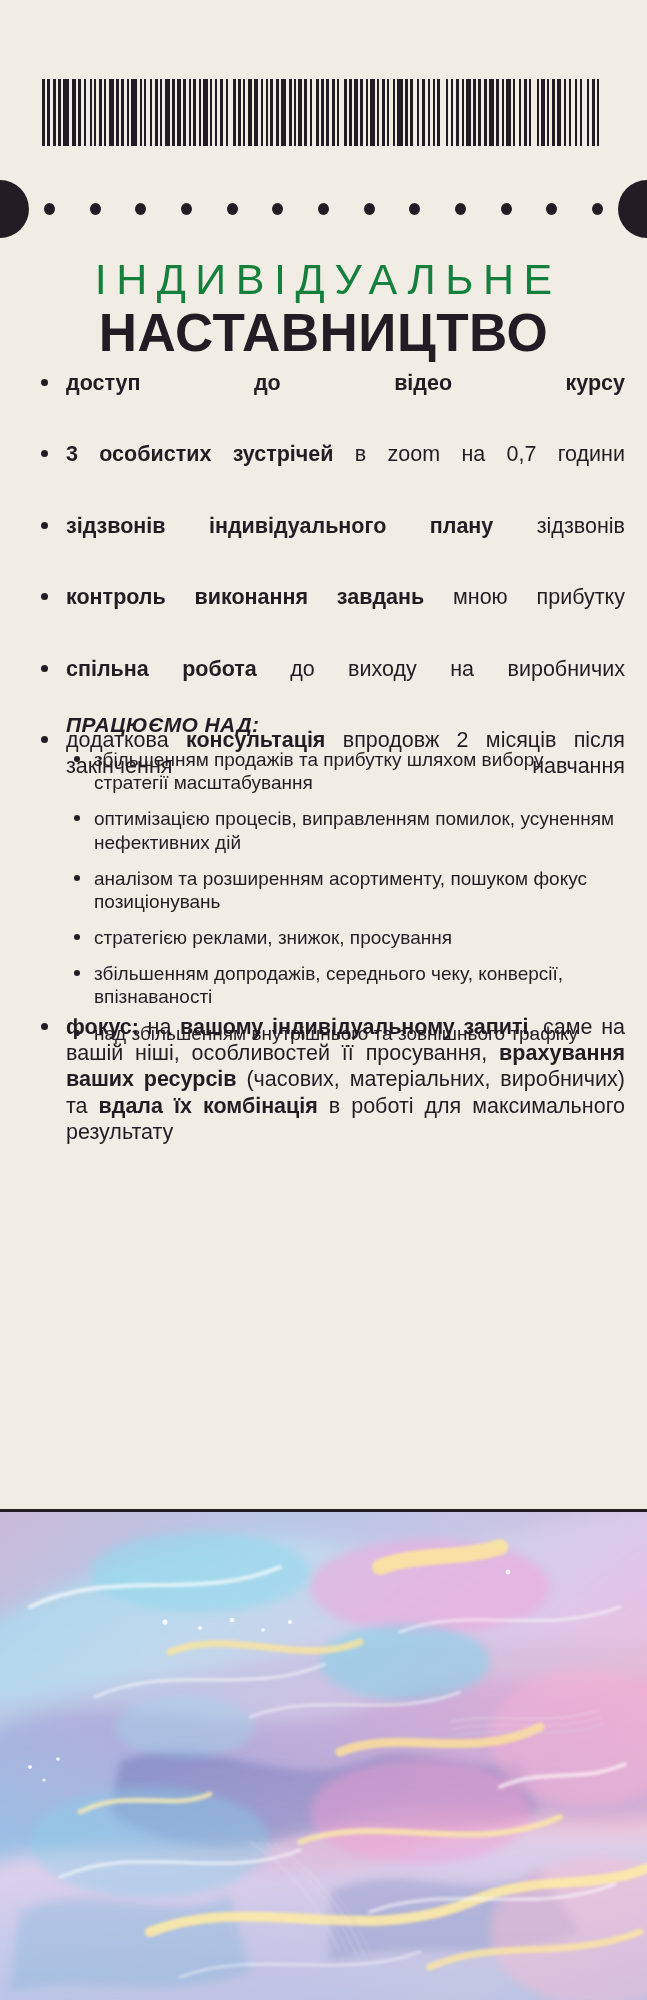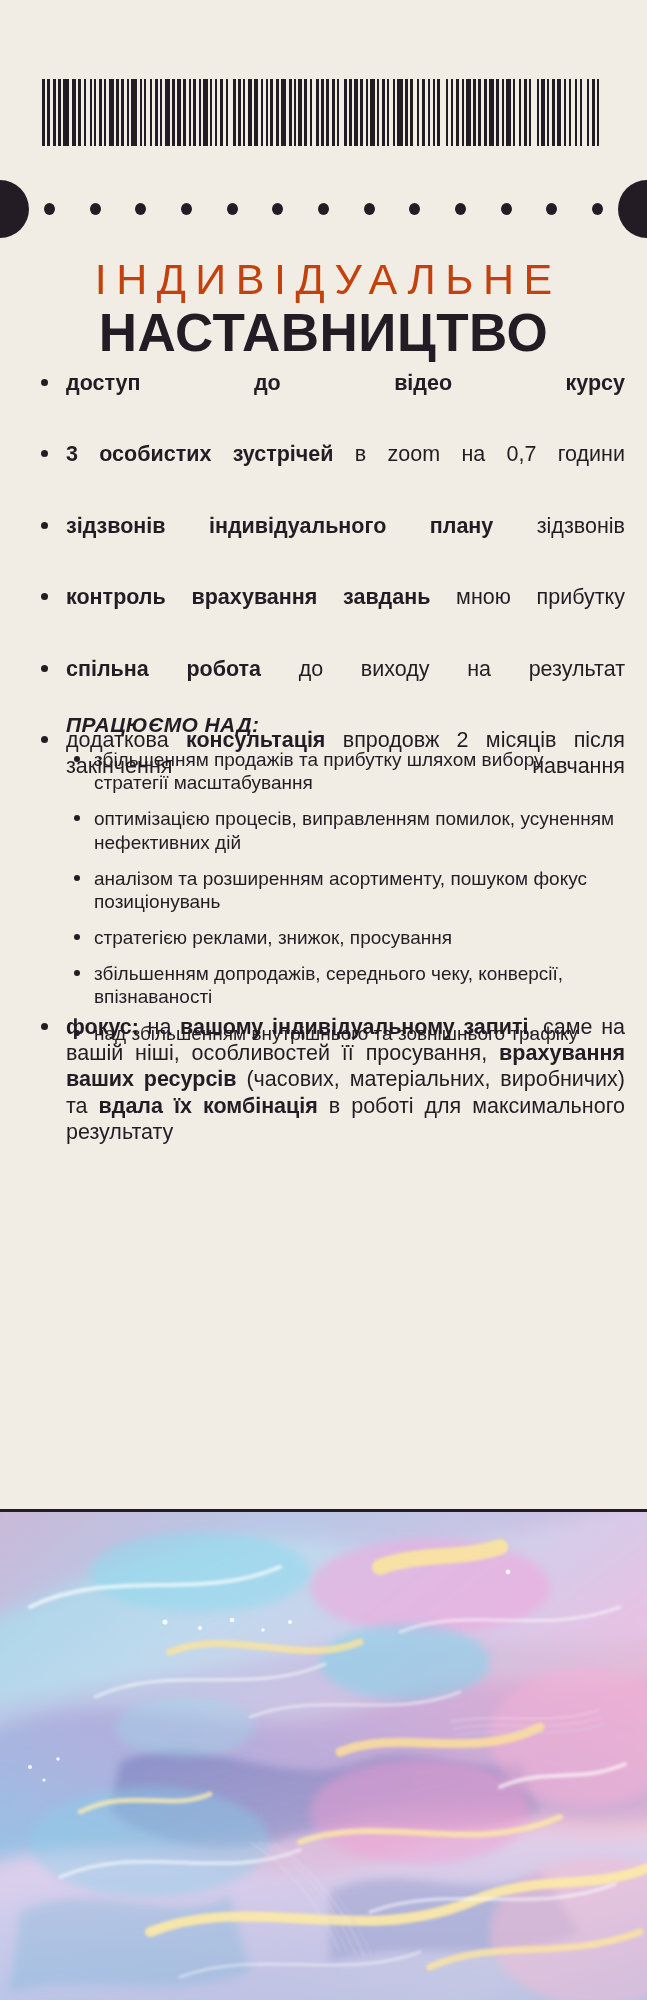--- a/index.html
+++ b/index.html
@@ -80,21 +80,21 @@
   }
 
   
   .title-thin {
     position:absolute;
     top:258px; left:0; right:0;
     text-align:center;
     font-size:43px;
     font-weight:400;
     letter-spacing:9.5px;
-    color:#c2410c;
+    color:#15803d;
     text-indent:9.5px;
     line-height:1;
   }
   .title-bold {
     position:absolute;
     top:306px; left:0; right:0;
     text-align:center;
     font-size:53px;
     font-weight:700;
     letter-spacing:0.5px;
@@ -410,22 +410,22 @@
       </div>
   </div>
 
   <div class="title-thin">ІНДИВІДУАЛЬНЕ</div>
   <div class="title-bold">НАСТАВНИЦТВО</div>
 
   <div class="main-list" id="main-list">
       <div class="li"><span class="dot"></span><b>доступ до відео курсу</b></div>
       <div class="li"><span class="dot"></span><b>3 особистих зустрічей</b><span> в zoom на 0,7 години</span></div>
       <div class="li"><span class="dot"></span><b>зідзвонів індивідуального плану</b><span> зідзвонів</span></div>
-      <div class="li"><span class="dot"></span><b>контроль врахування завдань</b><span> мною прибутку</span></div>
-      <div class="li"><span class="dot"></span><b>спільна робота</b><span> до виходу на результат</span></div>
+      <div class="li"><span class="dot"></span><b>контроль виконання завдань</b><span> мною прибутку</span></div>
+      <div class="li"><span class="dot"></span><b>спільна робота</b><span> до виходу на виробничих</span></div>
       <div class="li"><span class="dot"></span><span>додаткова </span><b>консультація</b><span> впродовж 2 місяців після закінчення навчання</span></div>
     </div>
 
   <div class="sub-head">ПРАЦЮЄМО НАД:</div>
 
   <div class="sub-list" id="sub-list">
       <div class="sli"><span class="dot"></span><span>збільшенням продажів та прибутку шляхом вибору стратегії масштабування</span></div>
       <div class="sli"><span class="dot"></span><span>оптимізацією процесів, виправленням помилок, усуненням нефективних дій</span></div>
       <div class="sli"><span class="dot"></span><span>аналізом та розширенням асортименту, пошуком фокус позиціонувань</span></div>
       <div class="sli"><span class="dot"></span><span>стратегією реклами, знижок, просування</span></div>

